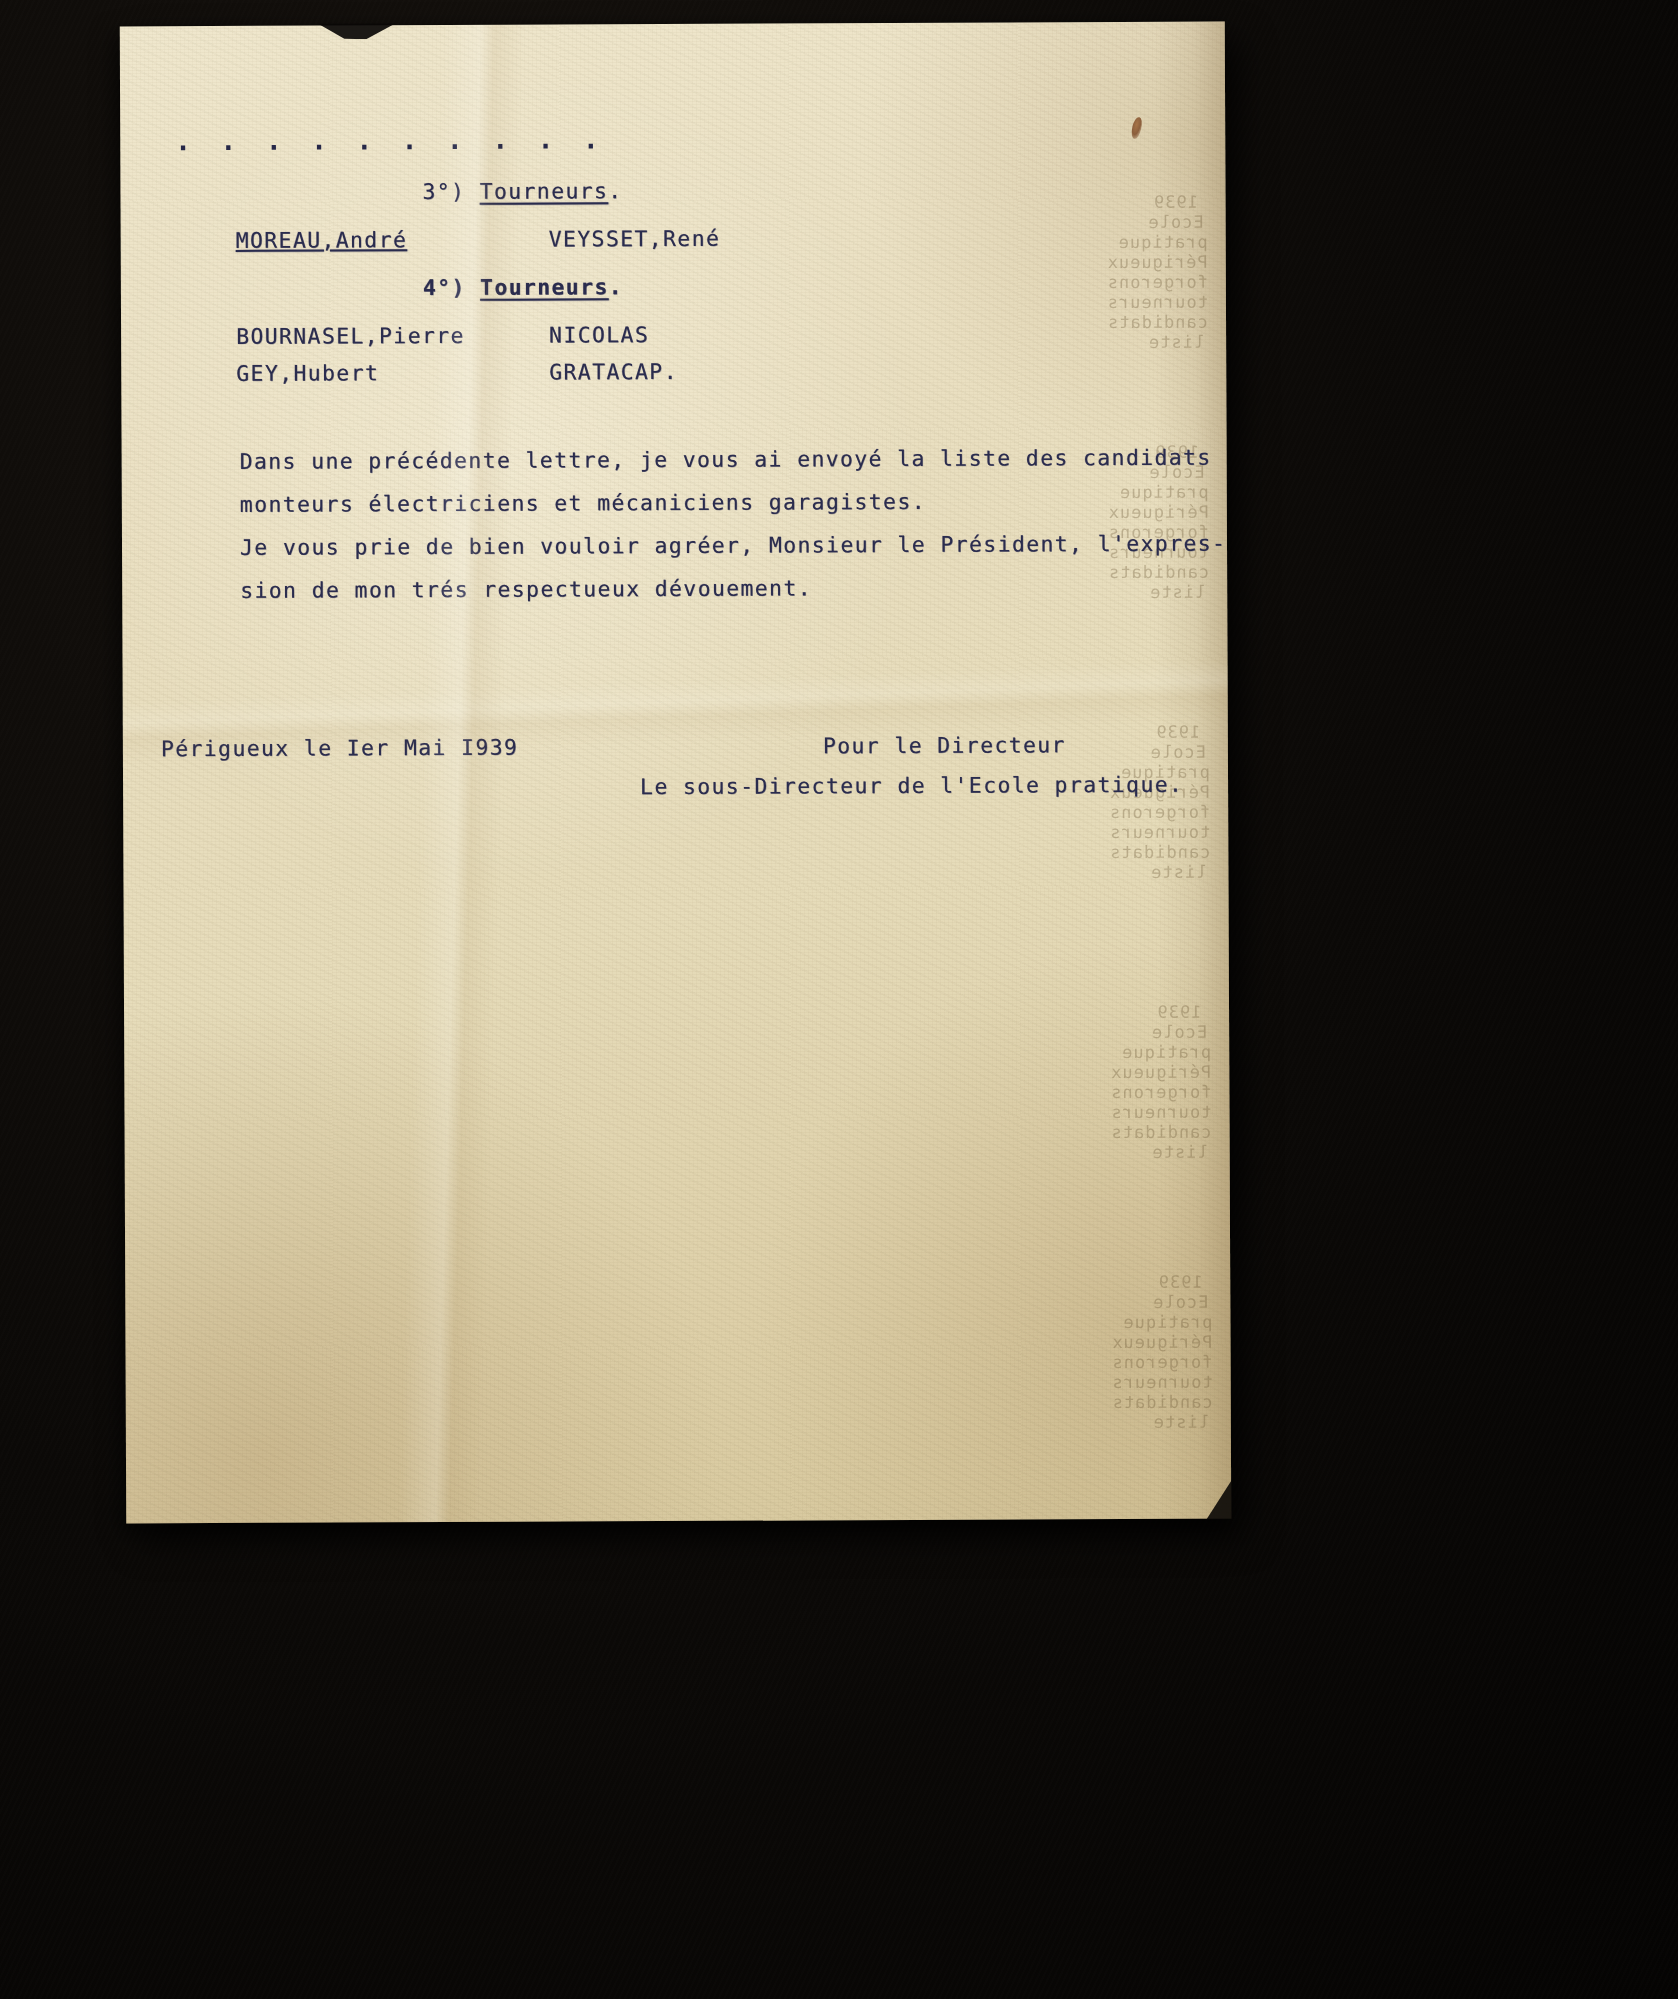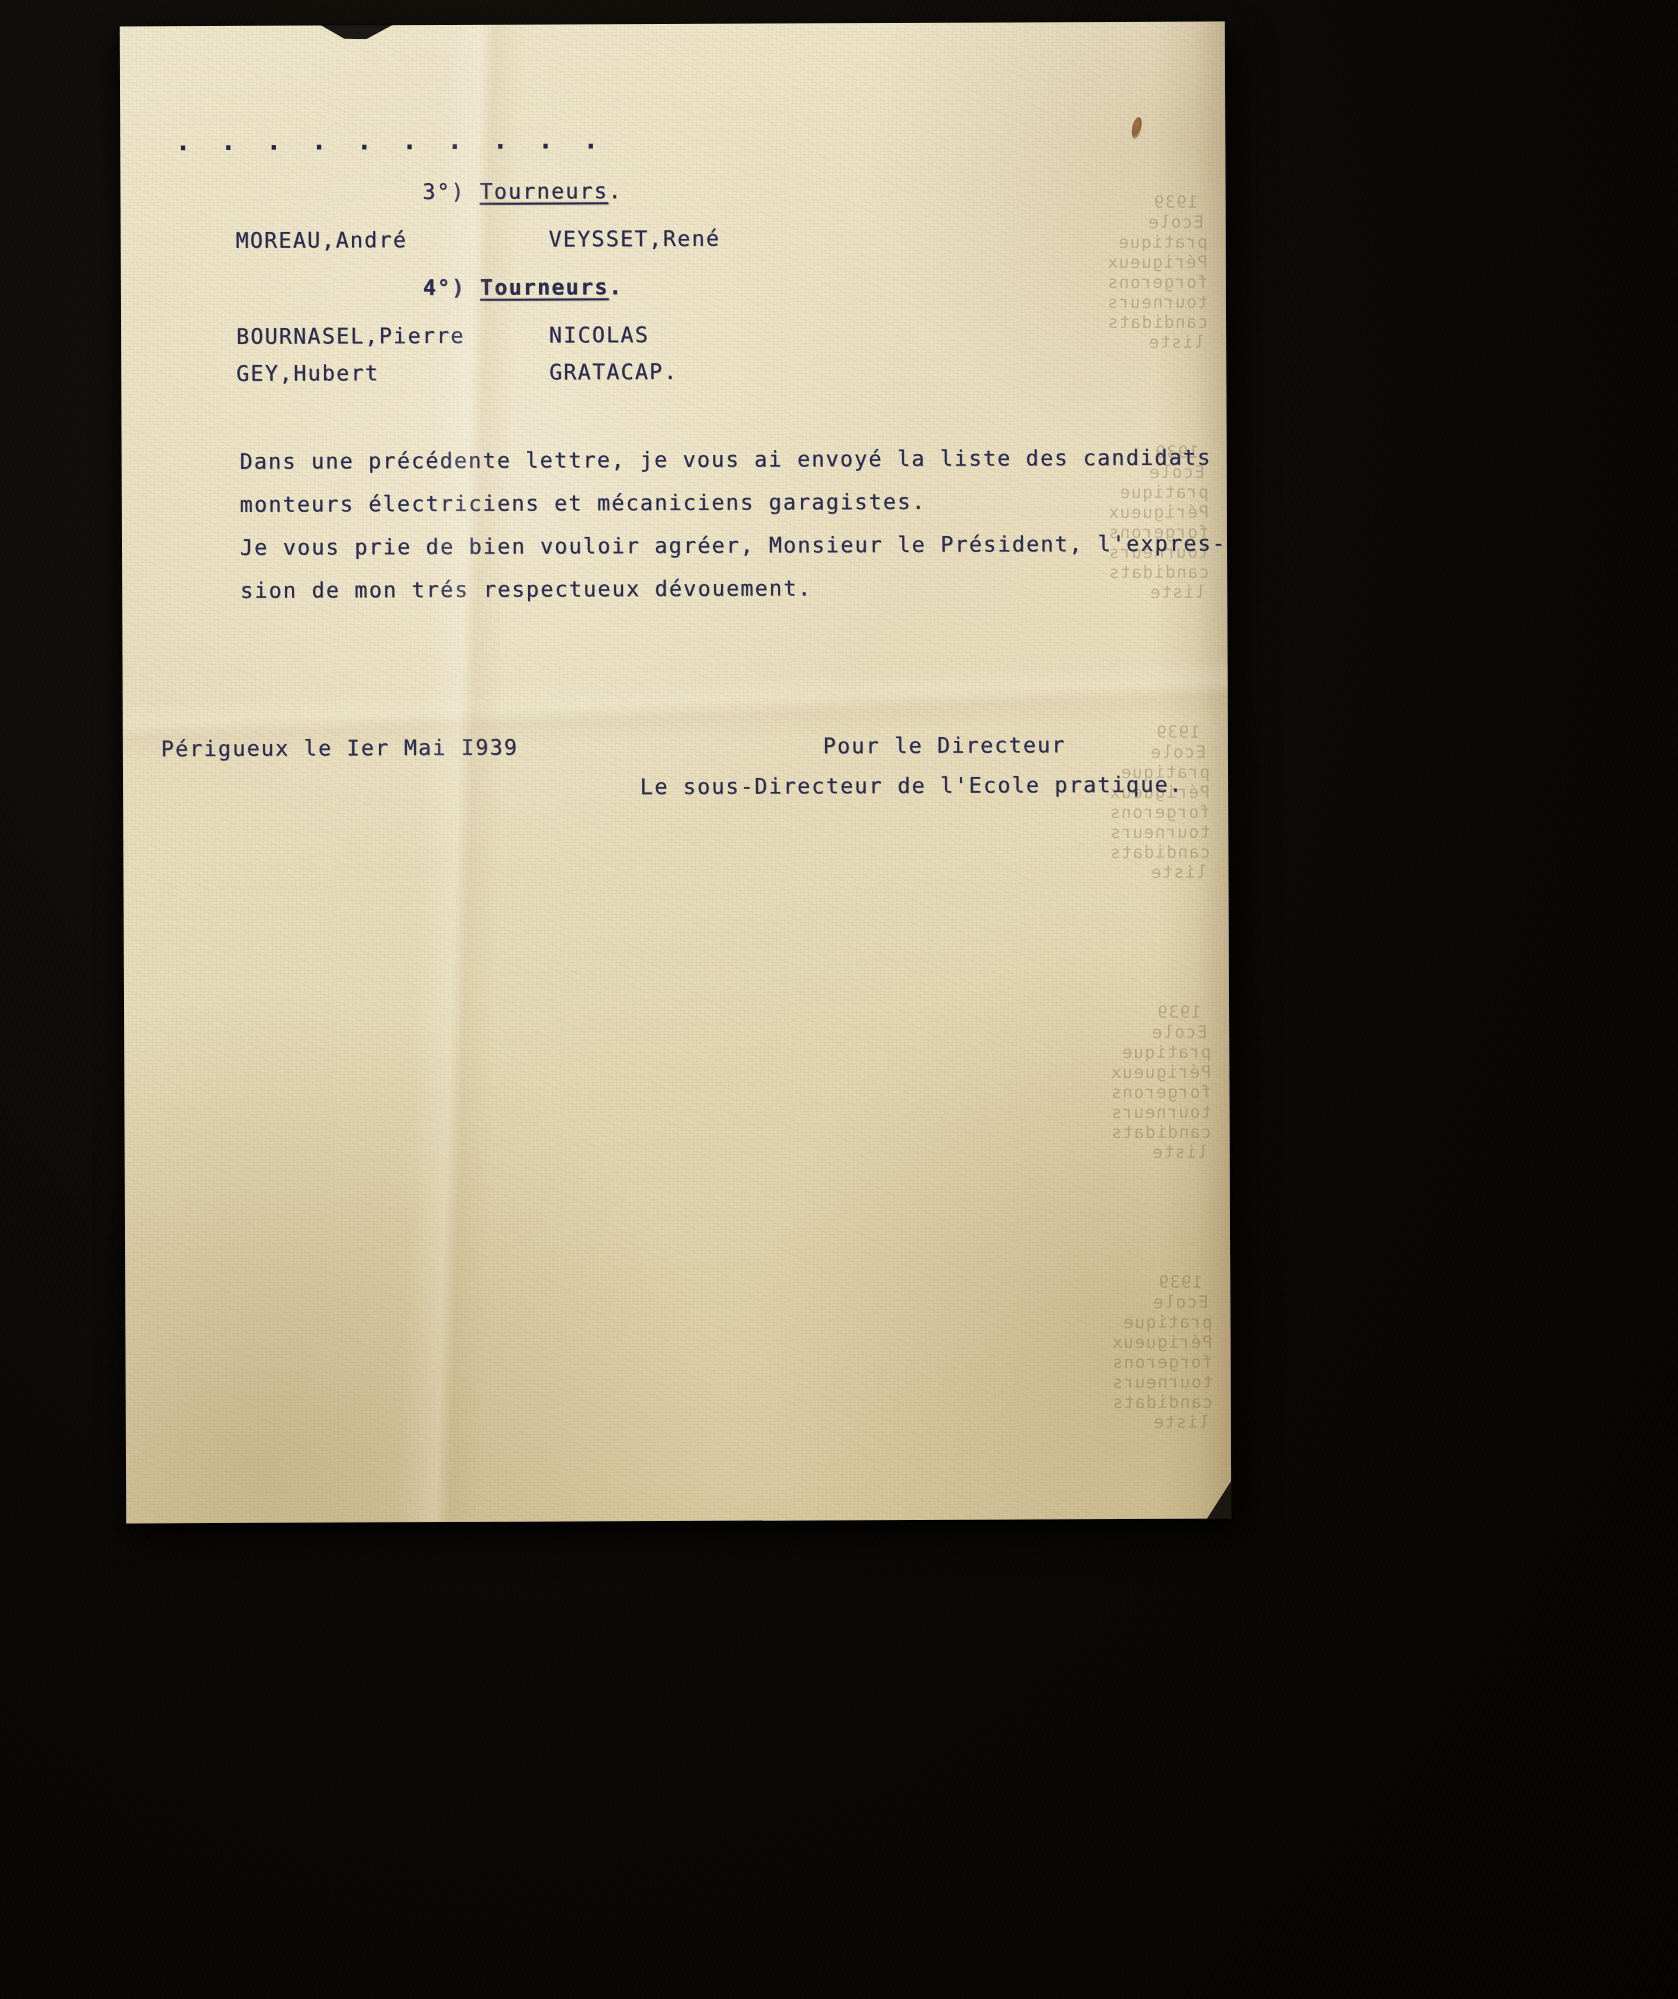--- a/index.html
+++ b/index.html
@@ -174,21 +174,21 @@
   <div class="bleed-through" style="top:170px">1939 Ecole pratique Périgueux forgerons tourneurs candidats liste</div>
   <div class="bleed-through" style="top:420px">1939 Ecole pratique Périgueux forgerons tourneurs candidats liste</div>
   <div class="bleed-through" style="top:700px">1939 Ecole pratique Périgueux forgerons tourneurs candidats liste</div>
   <div class="bleed-through" style="top:980px">1939 Ecole pratique Périgueux forgerons tourneurs candidats liste</div>
   <div class="bleed-through" style="top:1250px">1939 Ecole pratique Périgueux forgerons tourneurs candidats liste</div>
 
   <div class="dots">. . . . . . . . . .</div>
 
   <div class="typed heading" style="left:302px; top:156px;"><span>3°)</span><span> </span><span class="ul">Tourneurs</span><span>.</span></div>
 
-  <div class="typed col-left" style="top:204px;">MOREAU,André</div>
+  <div class="typed col-left" style="top:204px;text-decoration:underline;">MOREAU,André</div>
   <div class="typed col-right" style="top:204px;">VEYSSET,René</div>
 
   <div class="typed heading" style="left:302px; top:252px;font-weight:bold;"><span>4°)</span><span> </span><span class="ul">Tourneurs</span><span>.</span></div>
 
   <div class="typed col-left" style="top:300px;text-align:right;">BOURNASEL,Pierre</div>
   <div class="typed col-right" style="top:300px;">NICOLAS</div>
 
   <div class="typed col-left" style="top:337px;text-align:right;">GEY,Hubert</div>
   <div class="typed col-right" style="top:337px;">GRATACAP.</div>
 

